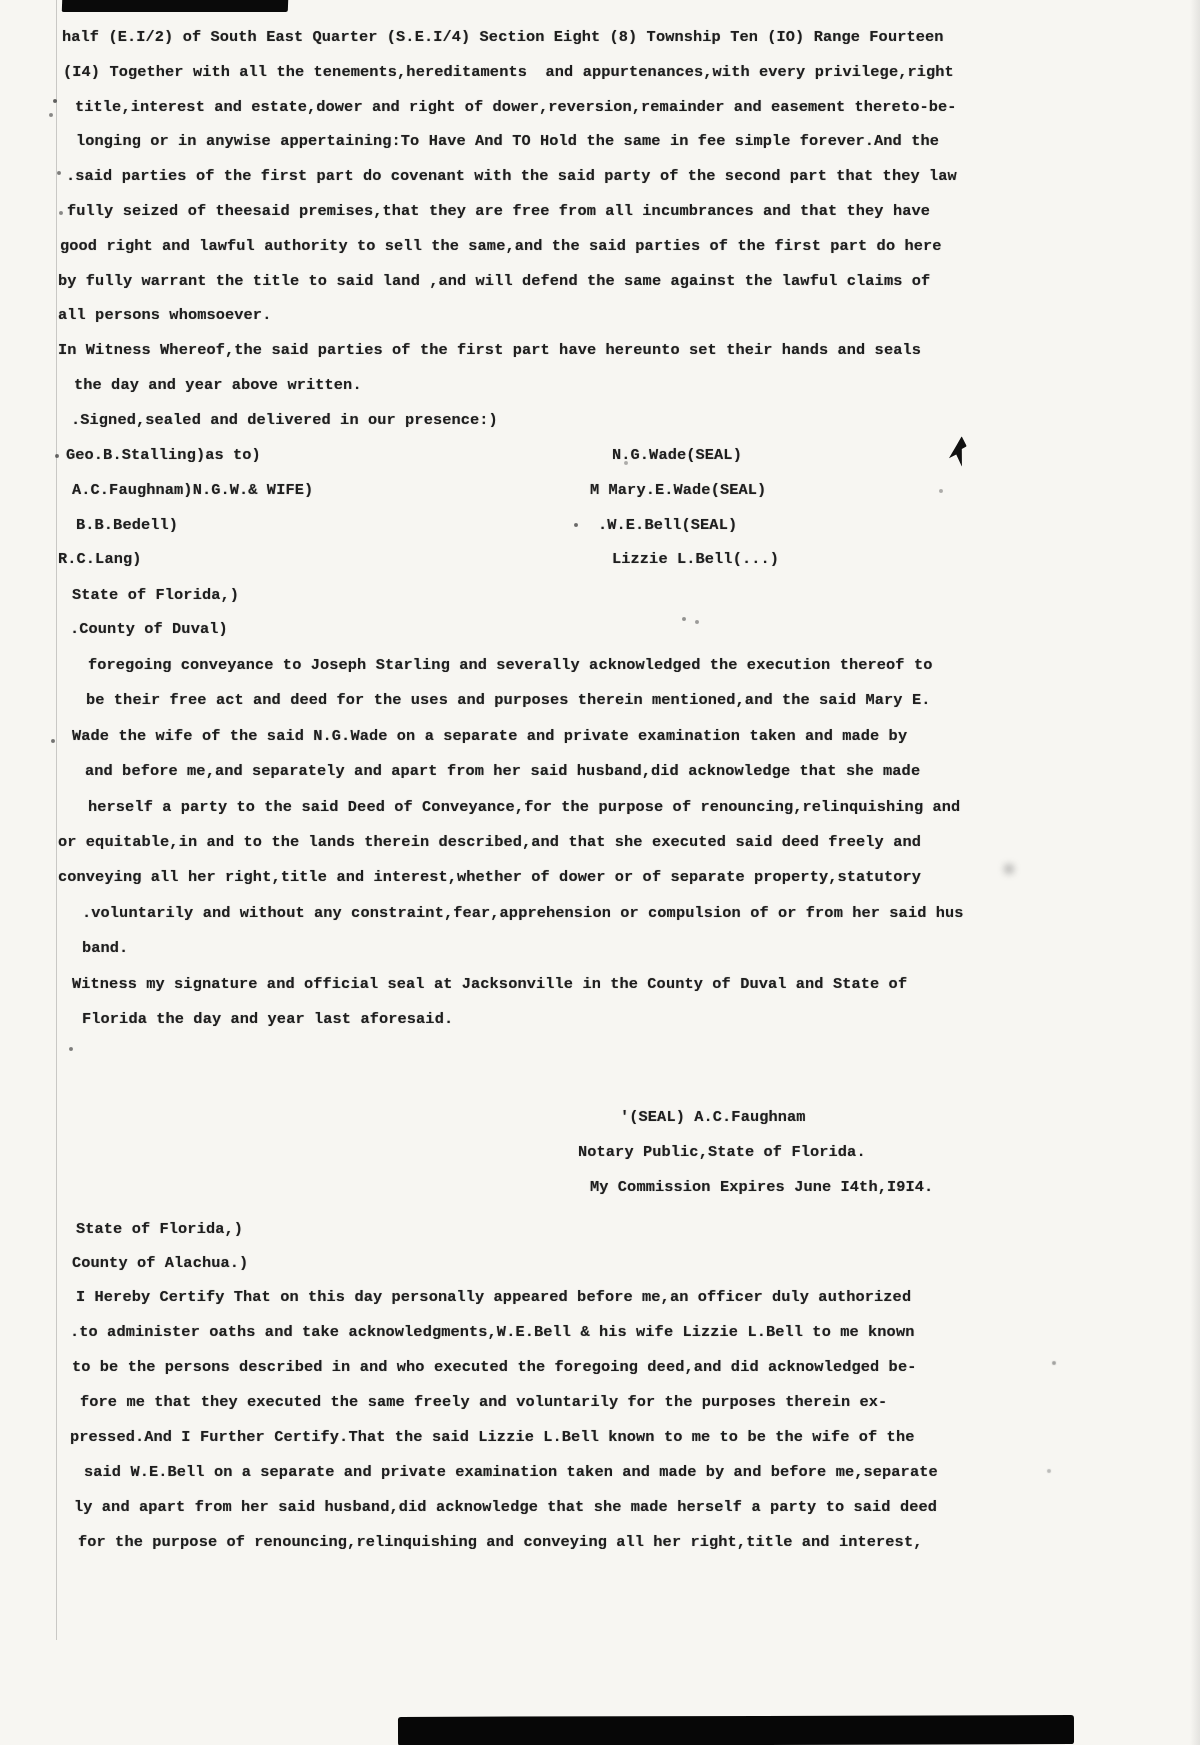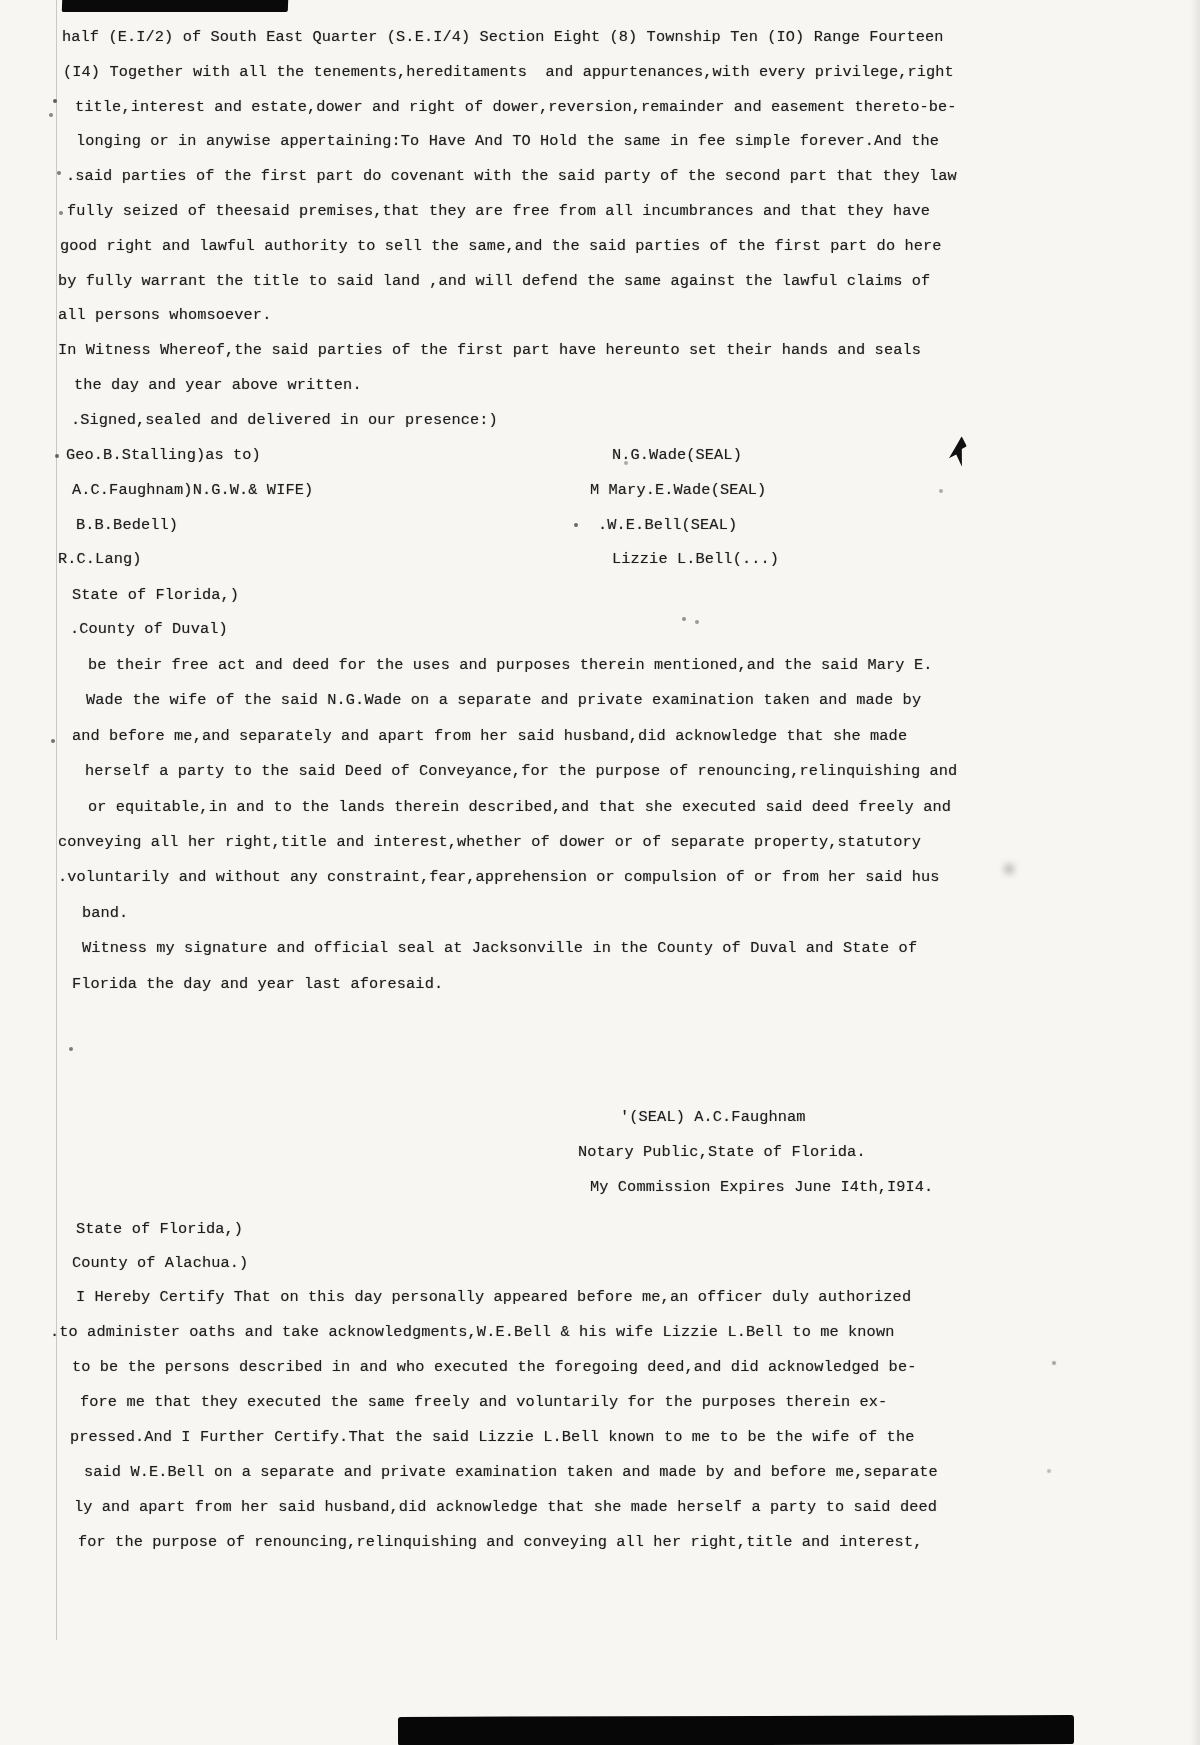--- a/index.html
+++ b/index.html
@@ -13,21 +13,21 @@
     color:var(--ink,#1e1e1e);
   }
   .page::after{
     content:"";position:absolute;top:0;right:0;bottom:0;width:10px;
     background:linear-gradient(to left, rgba(110,110,110,.14), rgba(110,110,110,0));
     pointer-events:none;
   }
   .line{
     white-space:pre;
     height:34.8px;line-height:34.8px;
-    font-size:15.3px;font-weight:400;
+    font-size:15.3px;font-weight:700;
     letter-spacing:.1px;
     text-shadow:0 0 1px rgba(25,25,25,.45);
   }
   section{position:absolute;}
   .deed-body{top:20px;left:58px;}
   .deed-body .line:nth-child(1){margin-left:4px}
   .deed-body .line:nth-child(2){margin-left:5px}
   .deed-body .line:nth-child(3){margin-left:17px}
   .deed-body .line:nth-child(4){margin-left:18px}
   .deed-body .line:nth-child(5){margin-left:8px}
@@ -71,21 +71,21 @@
 
   .notary-seal{top:1100px;left:620px;}
   .notary-title{top:1135px;left:578px;}
   .notary-comm{top:1170px;left:590px;}
 
   .state-alachua{top:1212px;left:76px;}
   .county-alachua{top:1246px;left:72px;}
   .alachua-par{top:1280px;left:42px;}
   .alachua-par .line{height:35px;line-height:35px;}
   .alachua-par .line:nth-child(1){margin-left:34px}
-  .alachua-par .line:nth-child(2){margin-left:8px}
+  .alachua-par .line:nth-child(2){margin-left:28px}
   .alachua-par .line:nth-child(3){margin-left:30px}
   .alachua-par .line:nth-child(4){margin-left:38px}
   .alachua-par .line:nth-child(5){margin-left:28px}
   .alachua-par .line:nth-child(6){margin-left:42px}
   .alachua-par .line:nth-child(7){margin-left:32px}
   .alachua-par .line:nth-child(8){margin-left:36px}
 
   .top-bar{
     position:absolute;left:62px;top:0;width:226px;height:12px;
     background:#0a0a0a;transform:skewX(-2deg);border-radius:0 0 2px 2px;
@@ -154,20 +154,21 @@
       <div class="sig-row"><span class="sig-left line">Geo.B.Stalling)as to)</span><span class="sig-right line">N.G.Wade(SEAL)</span></div>
       <div class="sig-row"><span class="sig-left line">A.C.Faughnam)N.G.W.&amp; WIFE)</span><span class="sig-right line">M Mary.E.Wade(SEAL)</span></div>
       <div class="sig-row"><span class="sig-left line">B.B.Bedell)</span><span class="sig-right line">.W.E.Bell(SEAL)</span></div>
       <div class="sig-row"><span class="sig-left line">R.C.Lang)</span><span class="sig-right line">Lizzie L.Bell(...)</span></div>
     </section>
 
   <div class="single line state-duval">State of Florida,)</div>
   <div class="single line county-duval">.County of Duval)</div>
 
   <section class="duval-par">
+      <div class="line">foregoing conveyance to Joseph Starling and severally acknowledged the execution thereof to</div>
       <div class="line">be their free act and deed for the uses and purposes therein mentioned,and the said Mary E.</div>
       <div class="line">Wade the wife of the said N.G.Wade on a separate and private examination taken and made by</div>
       <div class="line">and before me,and separately and apart from her said husband,did acknowledge that she made</div>
       <div class="line">herself a party to the said Deed of Conveyance,for the purpose of renouncing,relinquishing and</div>
       <div class="line">or equitable,in and to the lands therein described,and that she executed said deed freely and</div>
       <div class="line">conveying all her right,title and interest,whether of dower or of separate property,statutory</div>
       <div class="line">.voluntarily and without any constraint,fear,apprehension or compulsion of or from her said hus</div>
       <div class="line">band.</div>
       <div class="line">Witness my signature and official seal at Jacksonville in the County of Duval and State of</div>
       <div class="line">Florida the day and year last aforesaid.</div>

